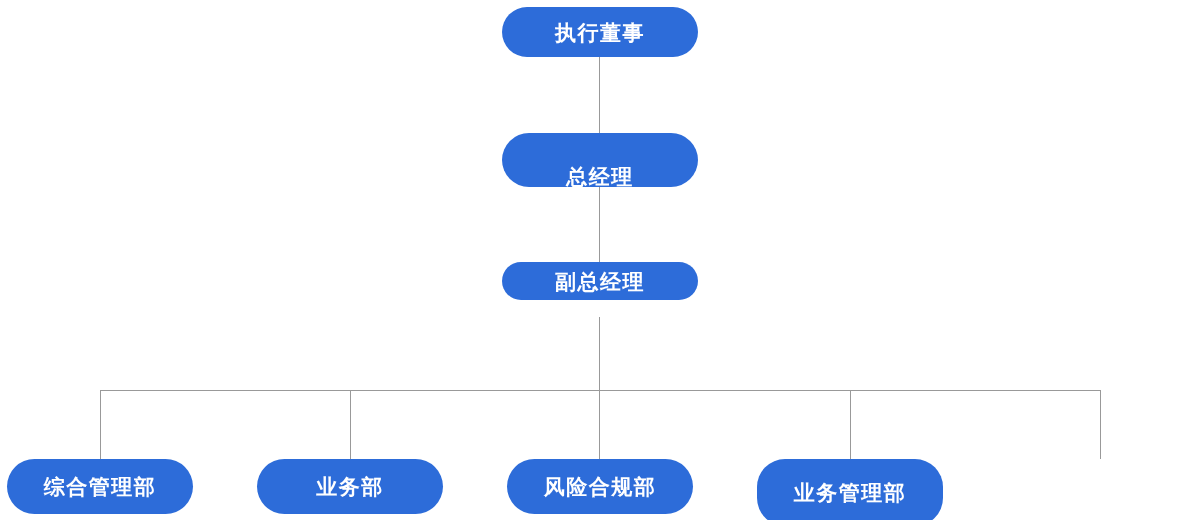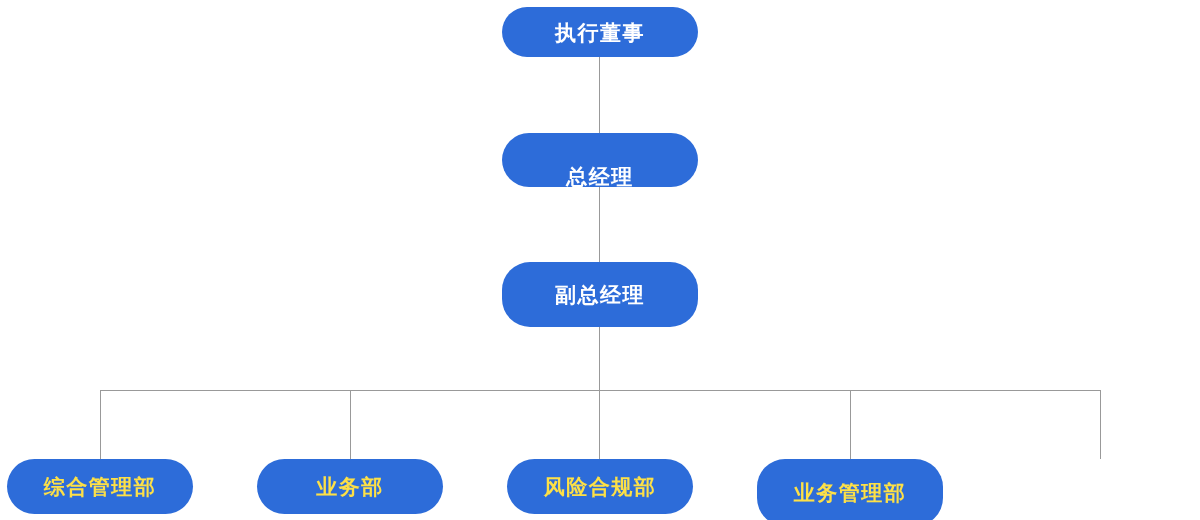--- a/index.html
+++ b/index.html
@@ -21,21 +21,21 @@
     justify-content: center;
     background: #2d6cd9;
     border-radius: 28px;
     font-size: 21px;
     font-weight: 700;
     letter-spacing: 1.5px;
     cursor: default;
     user-select: none;
   }
   .node.exec { color: #ffffff; }
-  .node.dept { color: #fde047; }
+  .node.dept { color: #ffffff; }
   .node span { display: inline-block; line-height: 1; }
   .line {
     position: absolute;
     background: #999999;
   }
   .line.v { width: 1px; }
   .line.h { height: 1px; }
 </style>
 </head>
 <body>
@@ -52,21 +52,21 @@
   <div class="line v" style="left:1100px; top:390px; height:69px;"></div>
 
   <div class="node exec" style="left:502px; top:7px;   width:196px; height:50px;justify-content:center;">
     <span>执行董事</span>
   </div>
 
   <div class="node exec" style="left:502px; top:133px; width:196px; height:54px;align-items:flex-end;">
     <span>总经理</span>
   </div>
 
-  <div class="node exec" style="left:502px; top:262px; width:196px; height:65px;">
+  <div class="node exec" style="left:502px; top:262px; width:196px; height:38px;">
     <span>副总经理</span>
   </div>
 
   <div class="node dept" style="left:7px; top:459px; width:186px; height:55px;">
     <span>综合管理部</span>
   </div>
 
   <div class="node dept" style="left:507px; top:459px; width:186px; height:55px;">
     <span>风险合规部</span>
   </div>

